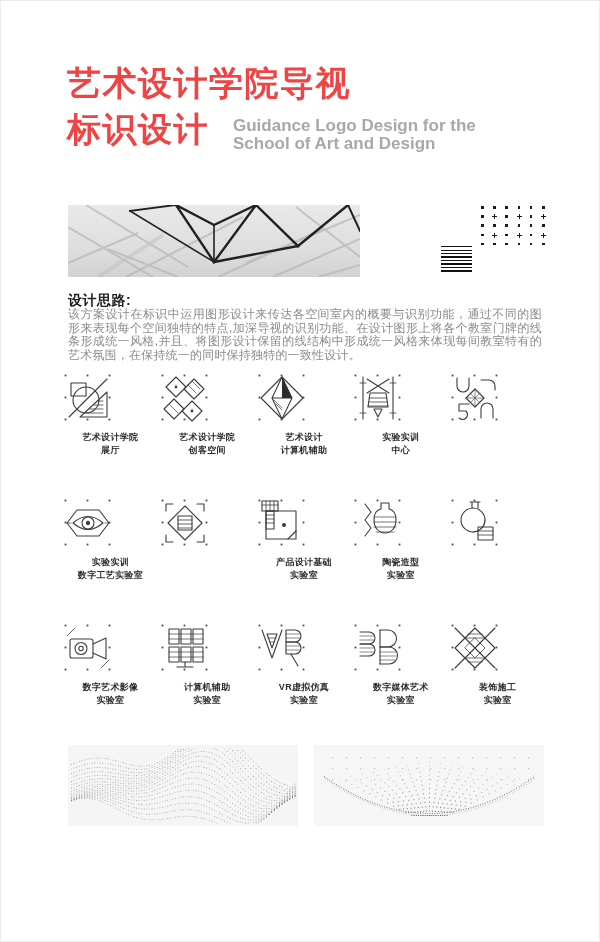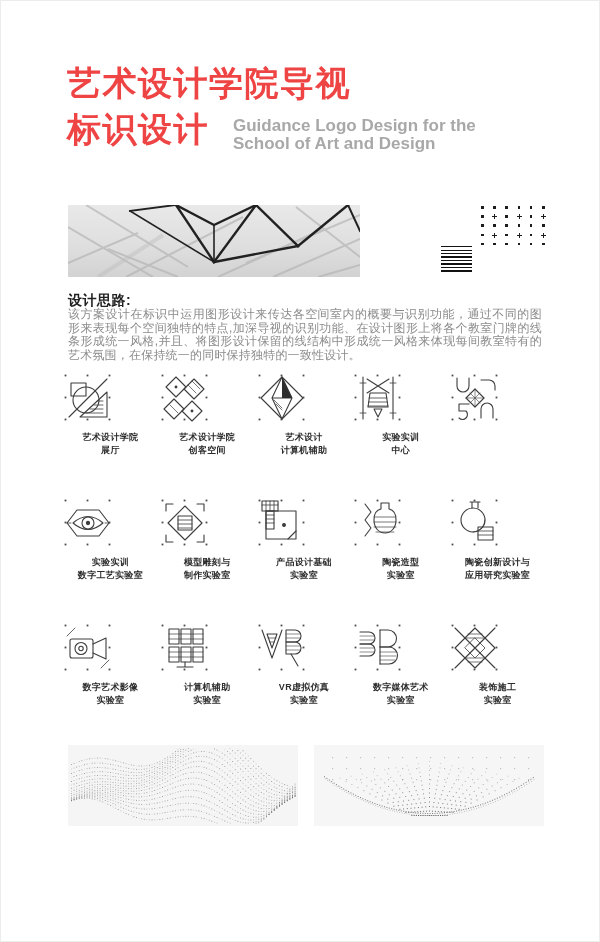--- a/index.html
+++ b/index.html
@@ -264,21 +264,20 @@
           <rect x="0.6" y="0.6" width="1.8" height="1.8"></rect>
           <rect x="22.6" y="0.6" width="1.8" height="1.8"></rect>
           <rect x="44.6" y="0.6" width="1.8" height="1.8"></rect>
           <rect x="0.6" y="22.6" width="1.8" height="1.8"></rect>
           <rect x="44.6" y="22.6" width="1.8" height="1.8"></rect>
           <rect x="0.6" y="44.6" width="1.8" height="1.8"></rect>
           <rect x="22.6" y="44.6" width="1.8" height="1.8"></rect>
           <rect x="44.6" y="44.6" width="1.8" height="1.8"></rect>
         </g>
       </svg>
-      <div class="logo-label"><span>模型雕刻与</span><br><span>制作实验室</span></div>
     </div>
     <div class="logo-cell">
       <svg width="48" height="48" viewBox="0 0 48 48">
         <g fill="none" stroke="#3d3d3d" stroke-width="1.1" stroke-linejoin="round" stroke-linecap="round">
           <rect x="8" y="12" width="30" height="28"></rect>
           <rect x="4" y="2" width="16" height="10"></rect>
           <path d="M8,2 v10 M12,2 v10 M16,2 v10 M4,6 h16" stroke-width="0.8"></path>
           <rect x="8" y="12" width="8" height="18"></rect>
           <path d="M8,16 h8 M8,20 h8 M8,24 h8" stroke-width="0.8"></path>
           <circle cx="26" cy="26" r="1.4" fill="#3d3d3d"></circle>
@@ -330,21 +329,20 @@
           <rect x="0.6" y="0.6" width="1.8" height="1.8"></rect>
           <rect x="22.6" y="0.6" width="1.8" height="1.8"></rect>
           <rect x="44.6" y="0.6" width="1.8" height="1.8"></rect>
           <rect x="0.6" y="22.6" width="1.8" height="1.8"></rect>
           <rect x="44.6" y="22.6" width="1.8" height="1.8"></rect>
           <rect x="0.6" y="44.6" width="1.8" height="1.8"></rect>
           <rect x="22.6" y="44.6" width="1.8" height="1.8"></rect>
           <rect x="44.6" y="44.6" width="1.8" height="1.8"></rect>
         </g>
       </svg>
-      <div class="logo-label"><span>陶瓷创新设计与</span><br><span>应用研究实验室</span></div>
     </div>
     <div class="logo-cell">
       <svg width="48" height="48" viewBox="0 0 48 48">
         <g fill="none" stroke="#3d3d3d" stroke-width="1.1" stroke-linejoin="round" stroke-linecap="round">
           <rect x="6" y="15" width="23" height="19" rx="2"></rect>
           <circle cx="17" cy="24.5" r="6"></circle>
           <circle cx="17" cy="24.5" r="2.2"></circle>
           <path d="M29,20 L42,14 V35 L29,29"></path>
           <path d="M3,12 L11,4 M37,44 L45,36" stroke-width="0.8"></path>
         </g>

